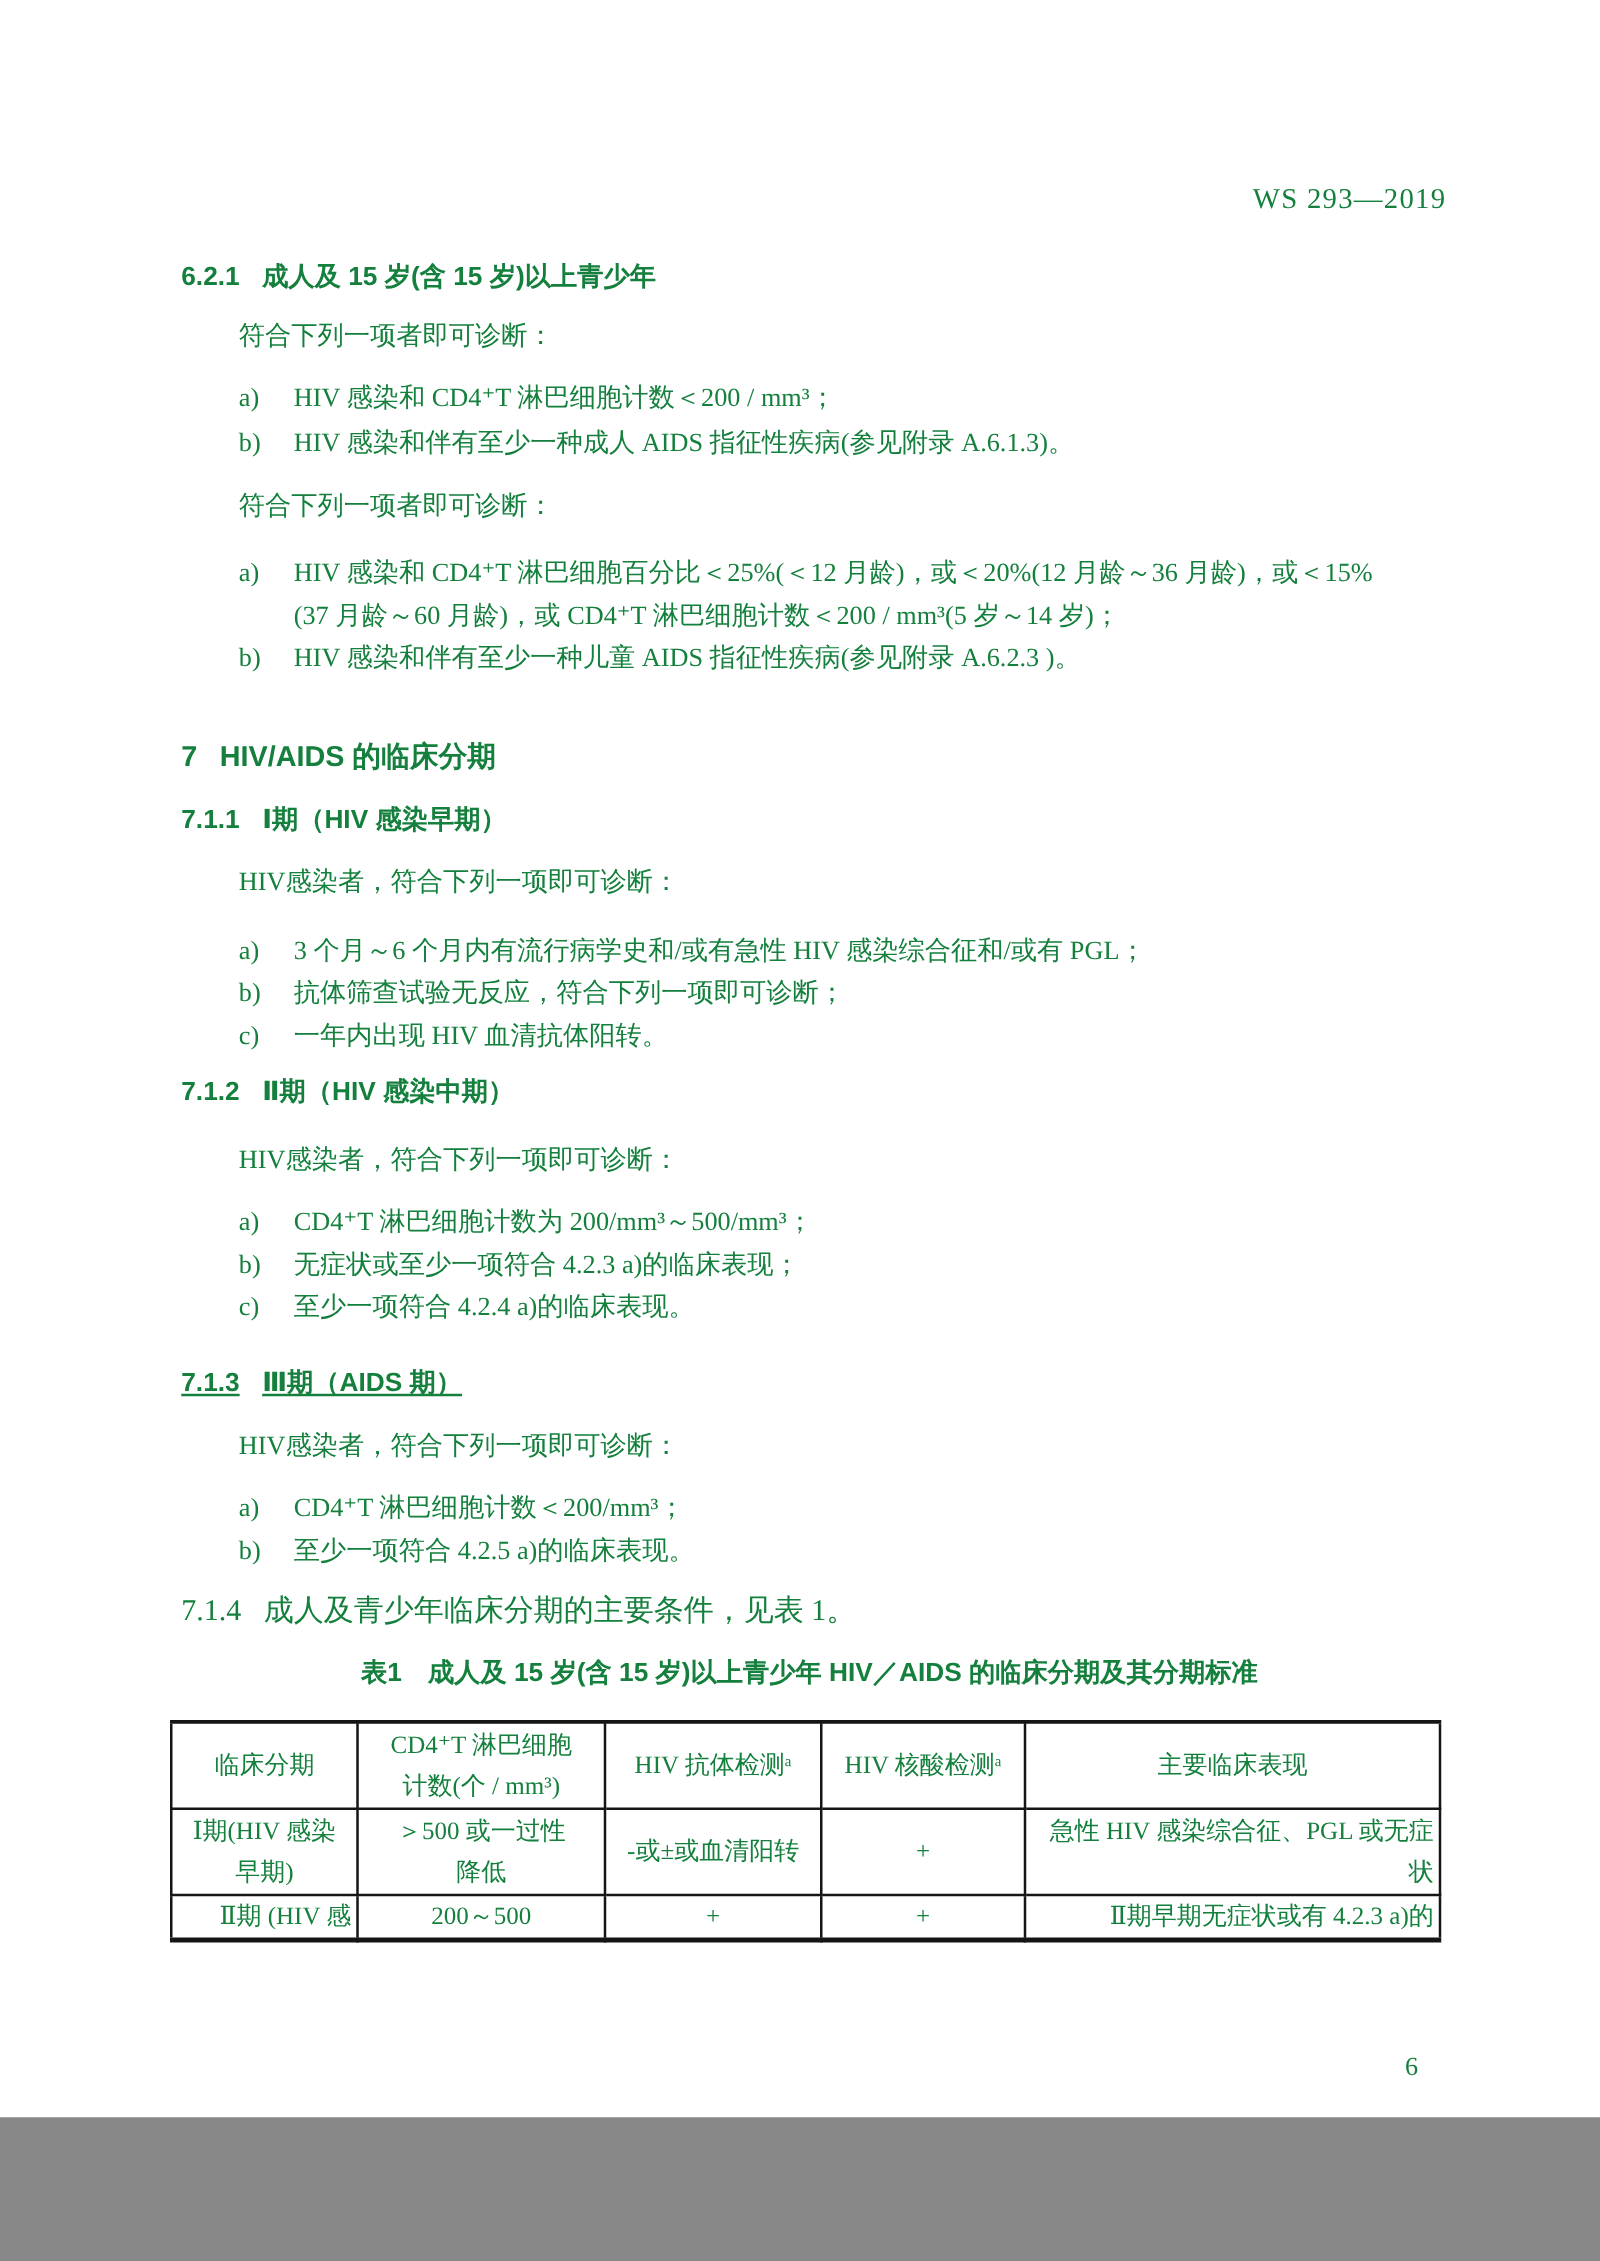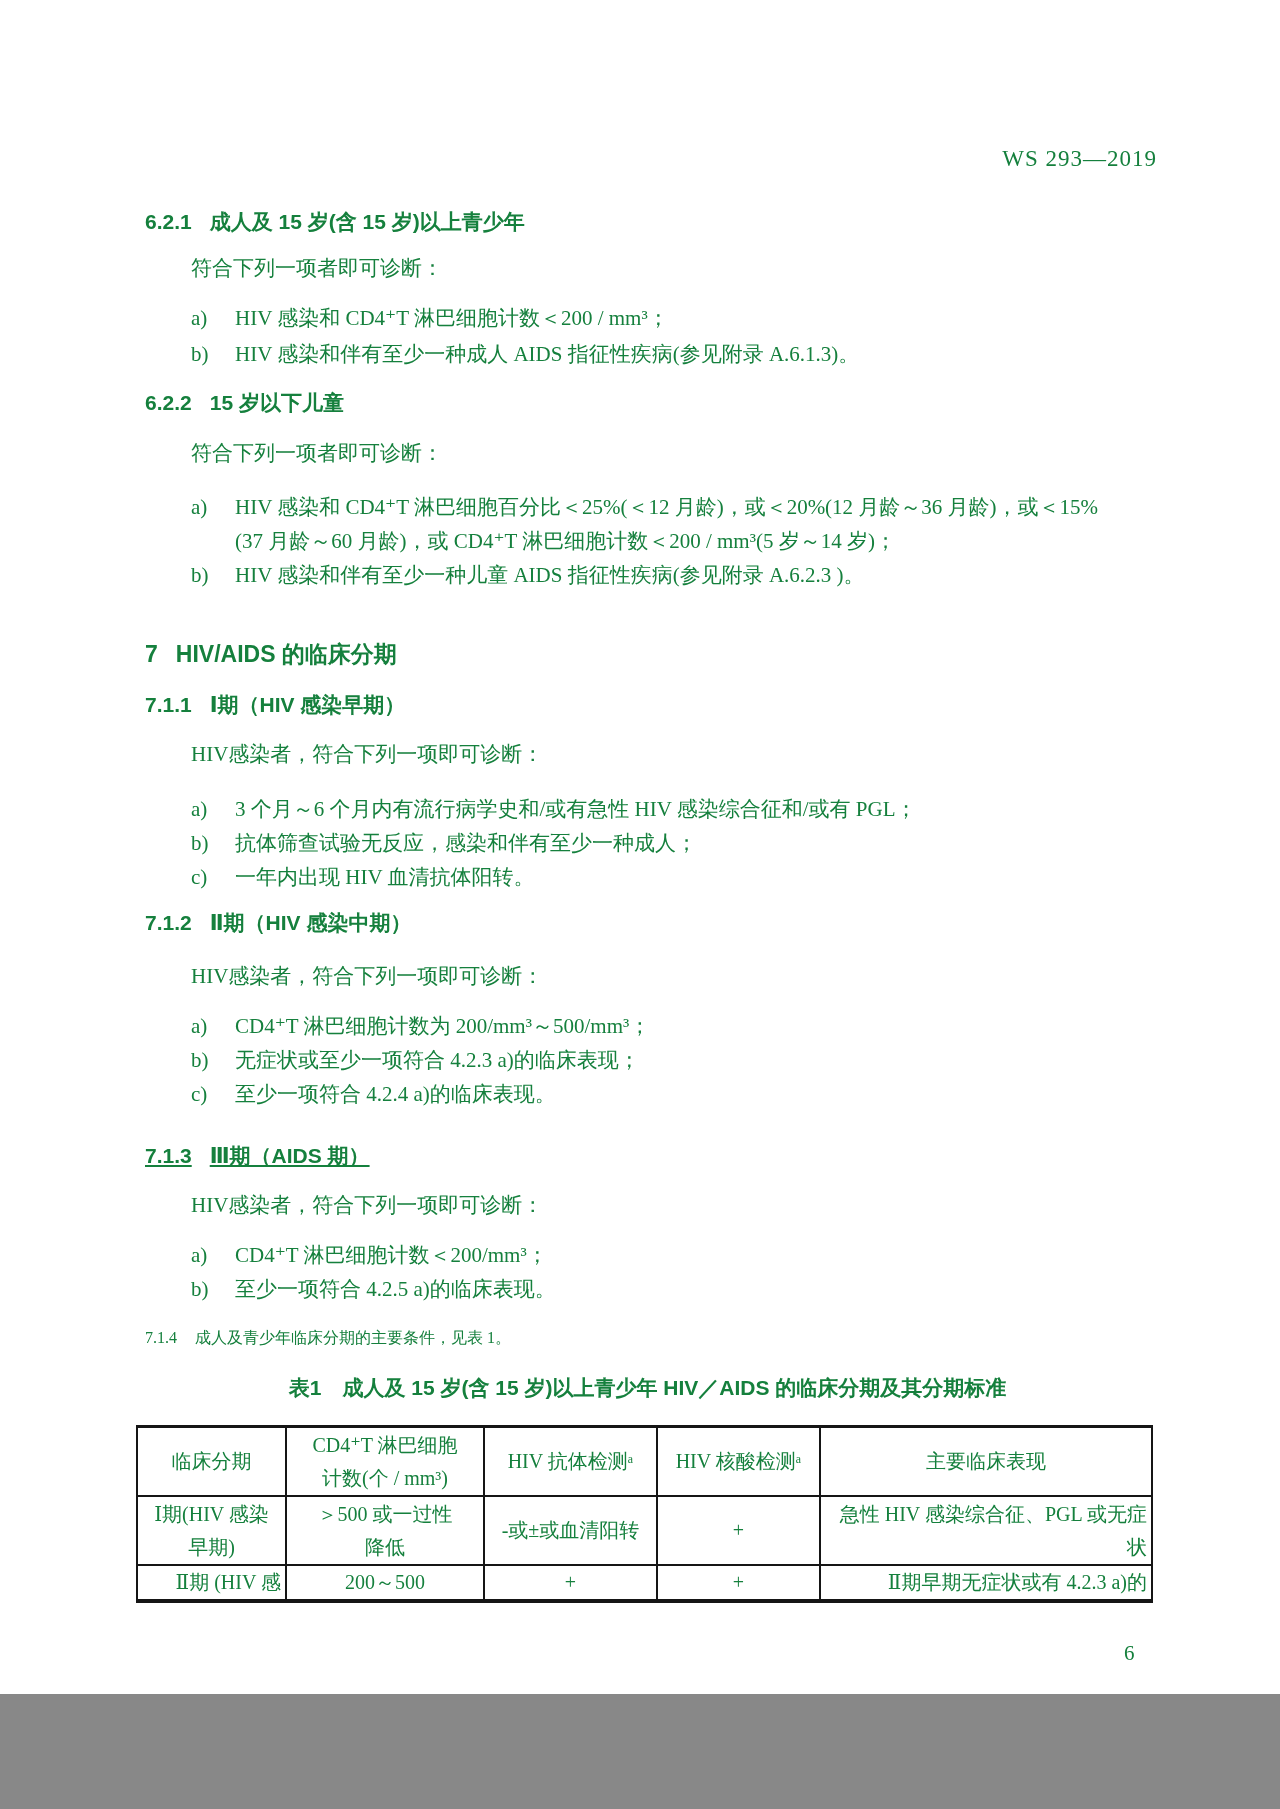--- a/index.html
+++ b/index.html
@@ -31,21 +31,21 @@
     font-family:"Liberation Sans","DejaVu Sans",sans-serif;
     font-weight:bold;
     font-size:23px;line-height:36px;
   }
   .h3{
     font-family:"Liberation Sans","DejaVu Sans",sans-serif;
     font-weight:bold;
     font-size:21px;
   }
   .h2 .num,.h3 .num,.clause .num{margin-right:18px;}
-  .clause{font-size:16px;}
+  .clause{font-size:24px;}
   .p{padding-left:46px;}
   .li{padding-left:90px;}
   .li .marker{position:absolute;left:46px;top:0;}
   .table-title{
     text-align:center;
     font-family:"Liberation Sans","DejaVu Sans",sans-serif;
     font-weight:bold;
     font-size:21px;
   }
   table.clinical{
@@ -80,29 +80,28 @@
 <body>
 
 <div class="page">
   <div class="doc-code">WS 293—2019</div>
 
   <main class="content" id="content">
       <div class="blk h3" style="margin-top: 0px;"><span class="num">6.2.1</span><span>成人及 15 岁(含 15 岁)以上青少年</span></div>
       <div class="blk p" style="margin-top: 12px;">符合下列一项者即可诊断：</div>
       <div class="blk li" style="margin-top: 16px;"><span class="marker">a)</span><span>HIV 感染和 CD4⁺T 淋巴细胞计数＜200 / mm³；</span></div>
       <div class="blk li" style="margin-top: 2px;"><span class="marker">b)</span><span>HIV 感染和伴有至少一种成人 AIDS 指征性疾病(参见附录 A.6.1.3)。</span></div>
-      <div class="blk h3" style="margin-top: 15px;"><span class="num">6.2.2</span><span>15 岁以下儿童</span></div>
       <div class="blk p" style="margin-top: 16px;">符合下列一项者即可诊断：</div>
       <div class="blk li" style="margin-top: 20px;"><span class="marker">a)</span><span>HIV 感染和 CD4⁺T 淋巴细胞百分比＜25%(＜12 月龄)，或＜20%(12 月龄～36 月龄)，或＜15%<br>(37 月龄～60 月龄)，或 CD4⁺T 淋巴细胞计数＜200 / mm³(5 岁～14 岁)；</span></div>
       <div class="blk li" style="margin-top: 0px;"><span class="marker">b)</span><span>HIV 感染和伴有至少一种儿童 AIDS 指征性疾病(参见附录 A.6.2.3 )。</span></div>
       <div class="blk h2" style="margin-top: 44px;"><span class="num">7</span><span>HIV/AIDS 的临床分期</span></div>
       <div class="blk h3" style="margin-top: 16px;"><span class="num">7.1.1</span><span>Ⅰ期（HIV 感染早期）</span></div>
       <div class="blk p" style="margin-top: 15px;">HIV感染者，符合下列一项即可诊断：</div>
       <div class="blk li" style="margin-top: 21px;"><span class="marker">a)</span><span>3 个月～6 个月内有流行病学史和/或有急性 HIV 感染综合征和/或有 PGL；</span></div>
-      <div class="blk li" style="margin-top: 0px;"><span class="marker">b)</span><span>抗体筛查试验无反应，感染和伴有至少一种成人；</span></div>
+      <div class="blk li" style="margin-top: 0px;"><span class="marker">b)</span><span>抗体筛查试验无反应，符合下列一项即可诊断；</span></div>
       <div class="blk li" style="margin-top: 0px;"><span class="marker">c)</span><span>一年内出现 HIV 血清抗体阳转。</span></div>
       <div class="blk h3" style="margin-top: 12px;"><span class="num">7.1.2</span><span>Ⅱ期（HIV 感染中期）</span></div>
       <div class="blk p" style="margin-top: 19px;">HIV感染者，符合下列一项即可诊断：</div>
       <div class="blk li" style="margin-top: 16px;"><span class="marker">a)</span><span>CD4⁺T 淋巴细胞计数为 200/mm³～500/mm³；</span></div>
       <div class="blk li" style="margin-top: 0px;"><span class="marker">b)</span><span>无症状或至少一项符合 4.2.3 a)的临床表现；</span></div>
       <div class="blk li" style="margin-top: 0px;"><span class="marker">c)</span><span>至少一项符合 4.2.4 a)的临床表现。</span></div>
       <div class="blk h3" style="margin-top: 28px; text-decoration: underline;"><span class="num">7.1.3</span><span>Ⅲ期（AIDS 期）</span></div>
       <div class="blk p" style="margin-top: 15px;">HIV感染者，符合下列一项即可诊断：</div>
       <div class="blk li" style="margin-top: 16px;"><span class="marker">a)</span><span>CD4⁺T 淋巴细胞计数＜200/mm³；</span></div>
       <div class="blk li" style="margin-top: 0px;"><span class="marker">b)</span><span>至少一项符合 4.2.5 a)的临床表现。</span></div>

